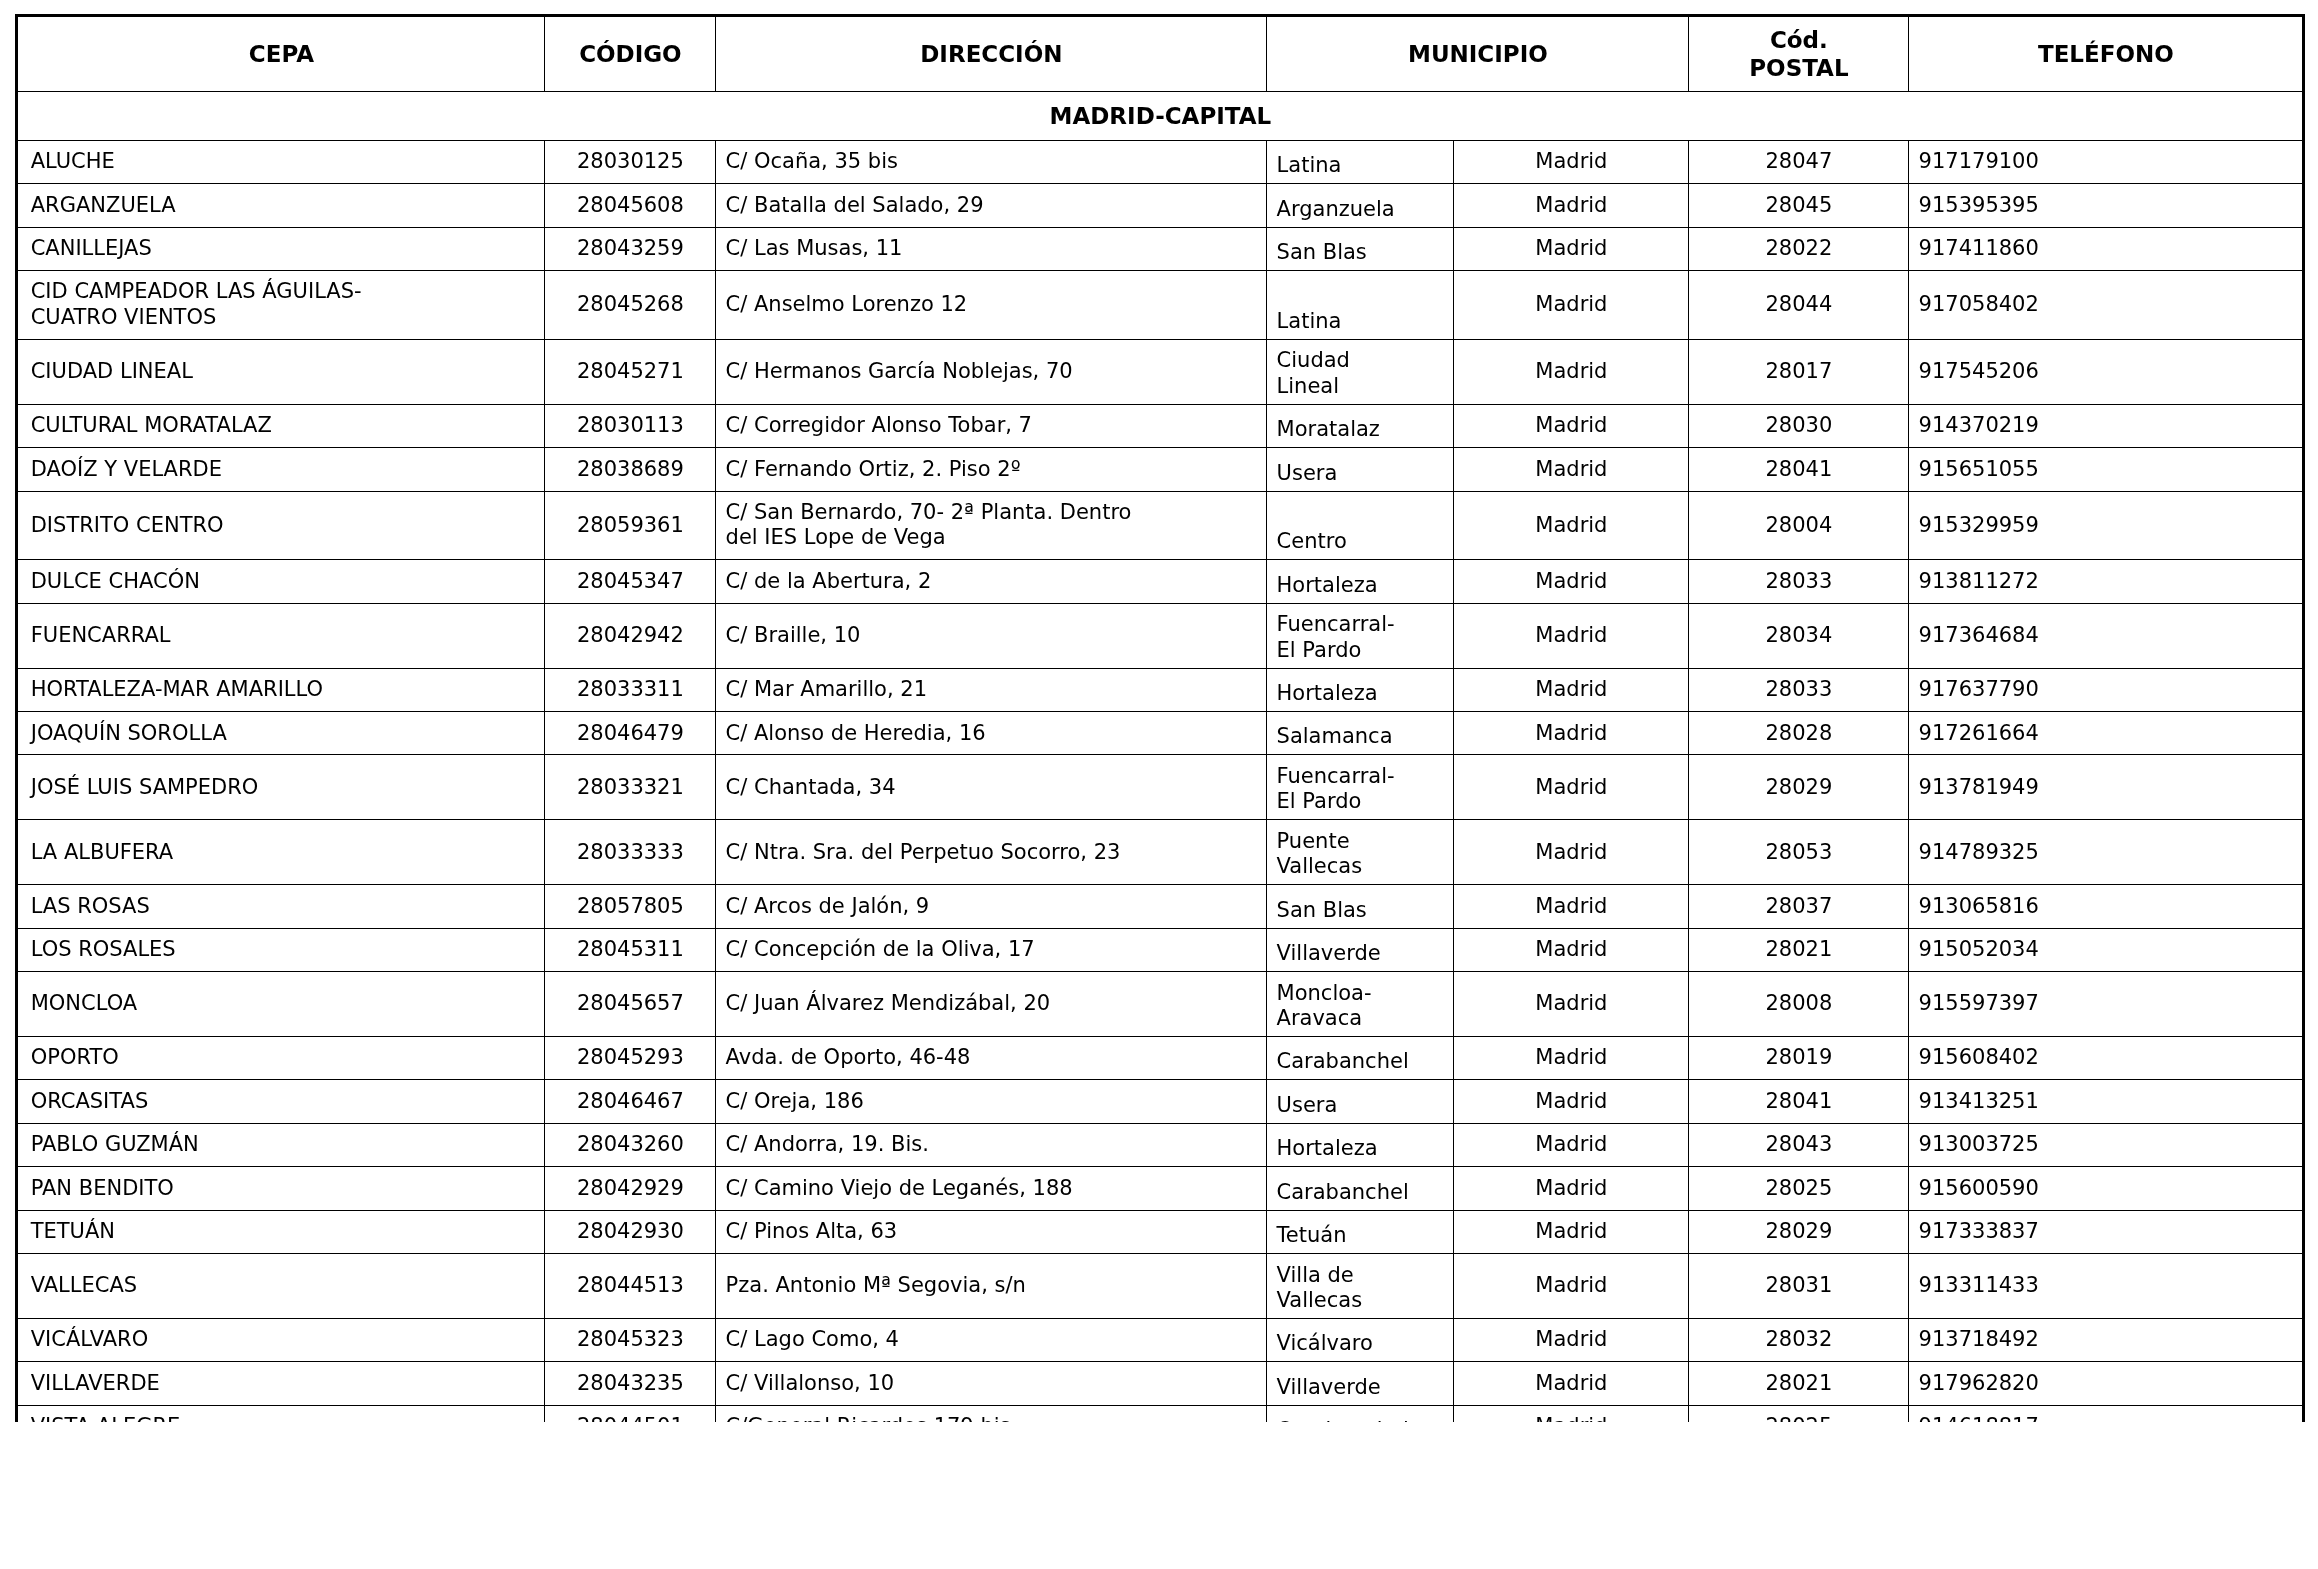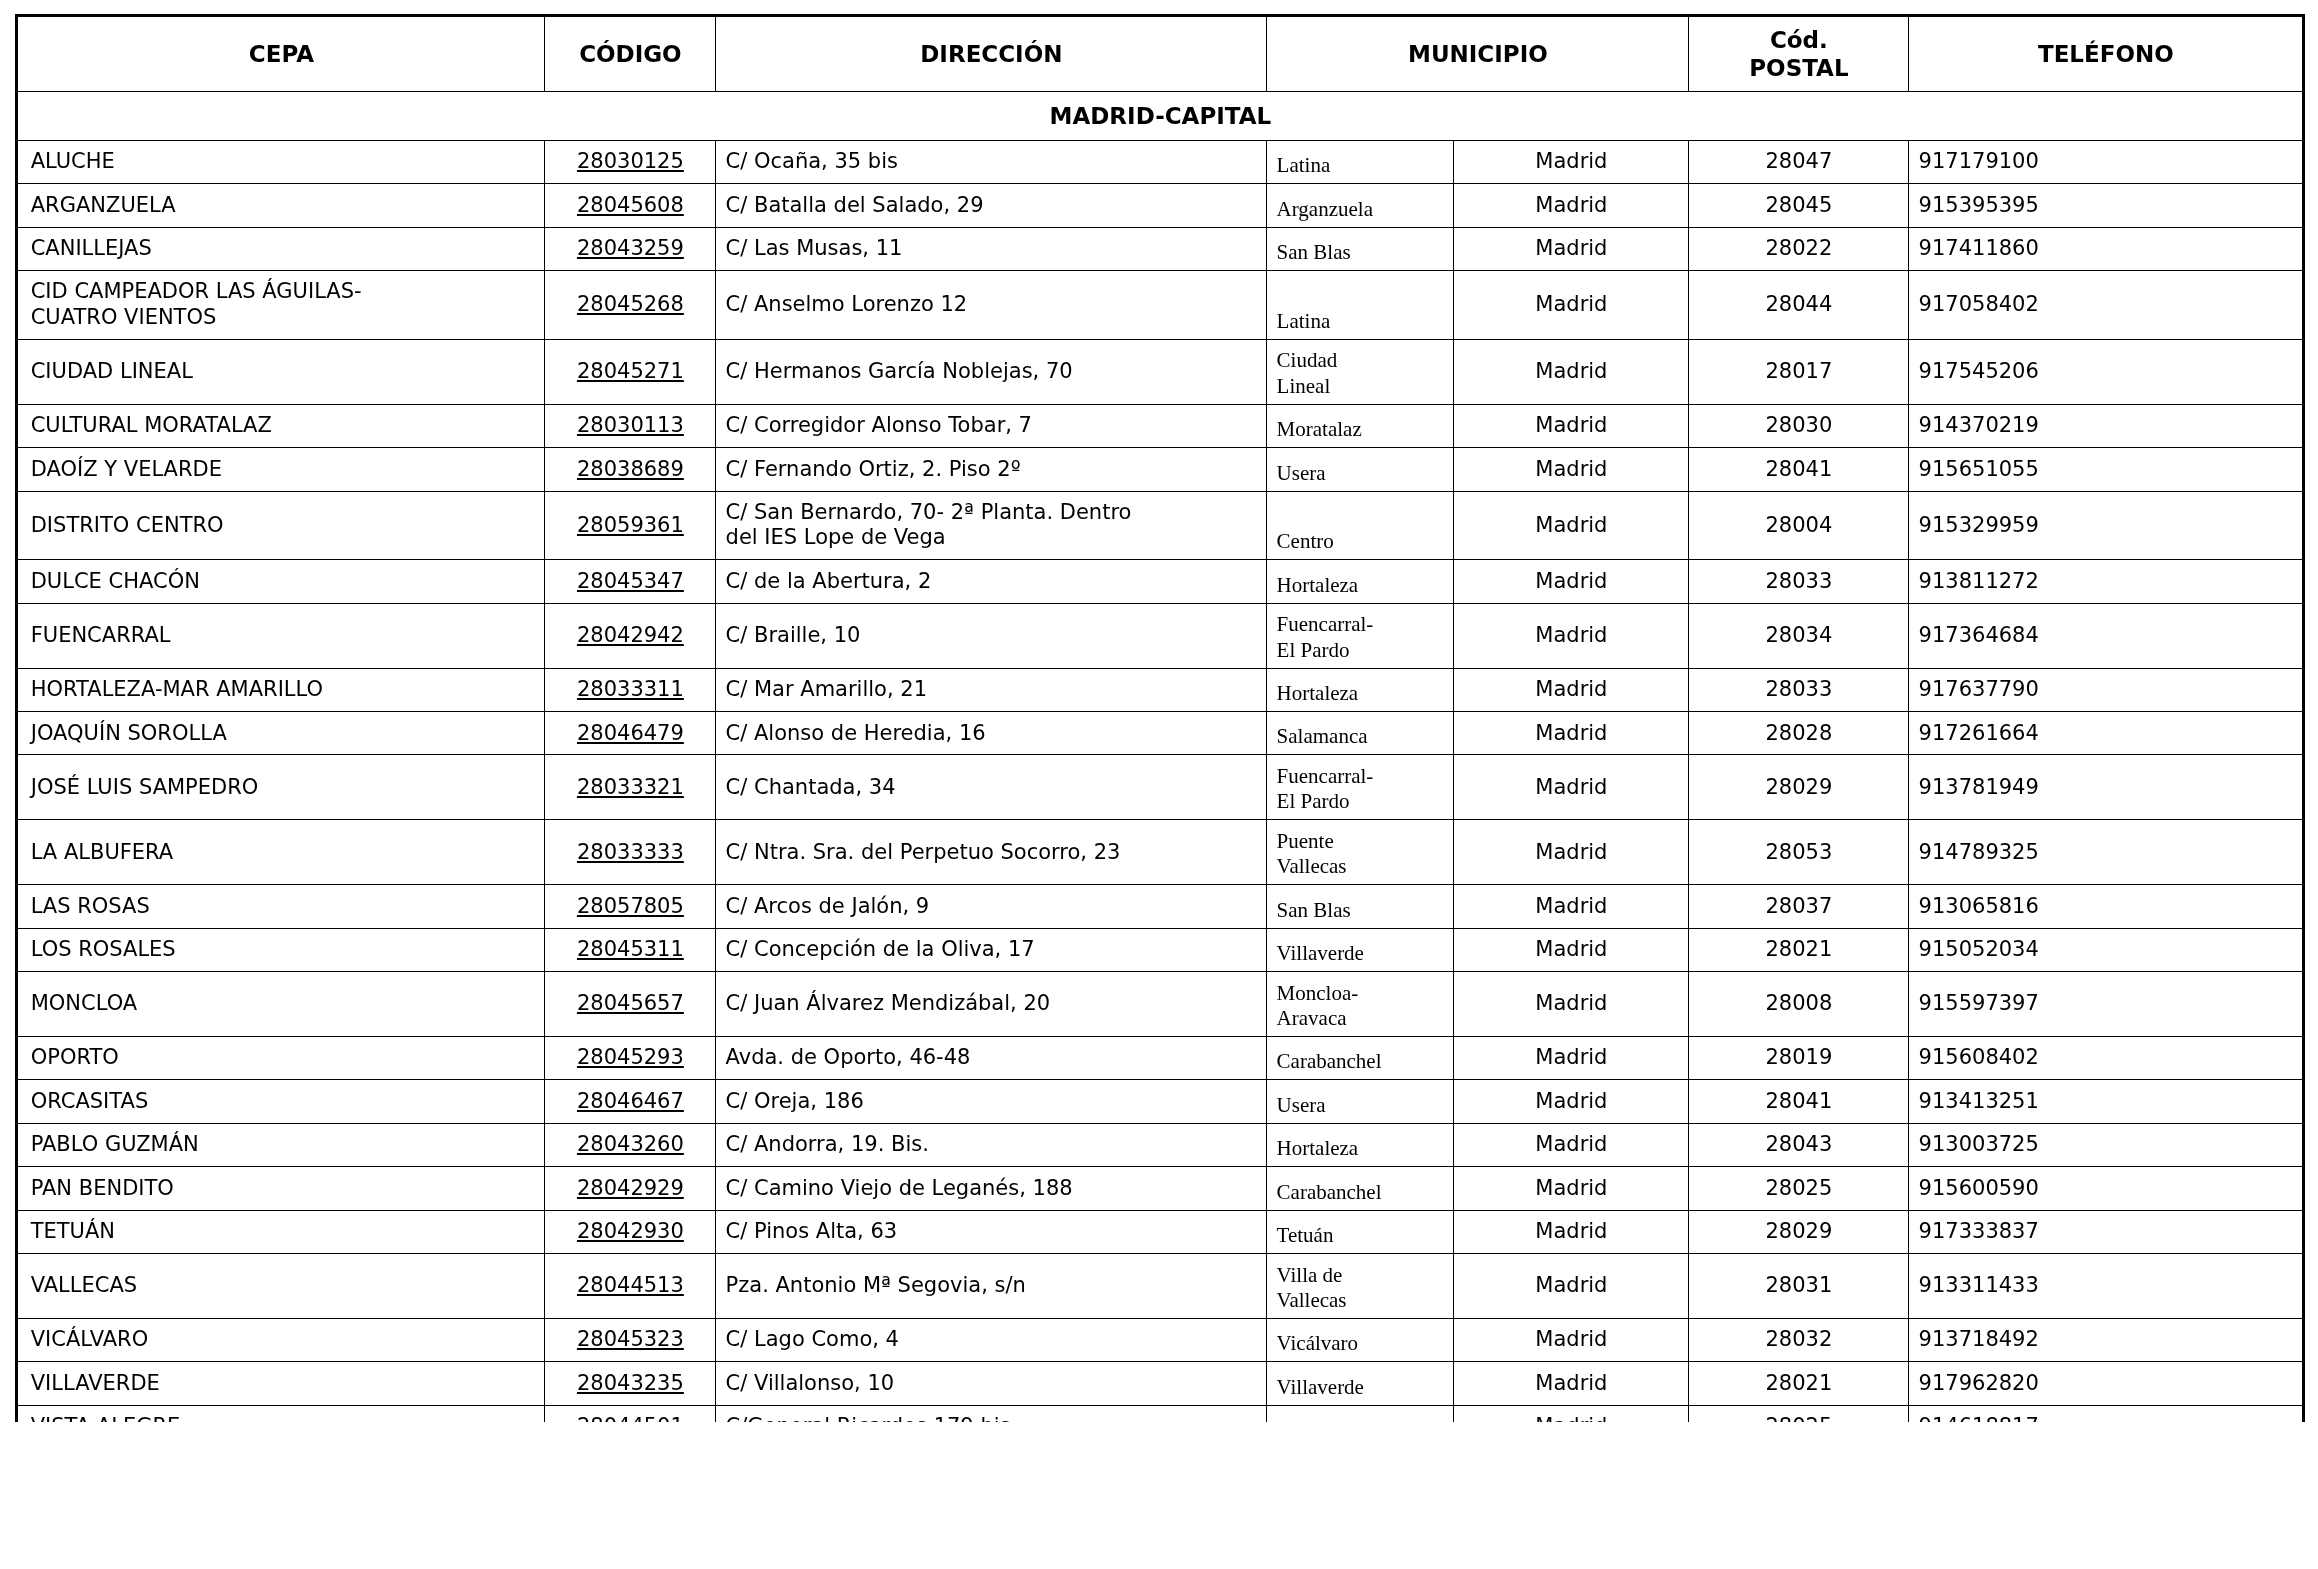--- a/index.html
+++ b/index.html
@@ -52,23 +52,23 @@
   }
   
   td.cell {
     font-size: 21px;
     line-height: 25.4px;
     padding: 8.5px 9.2px;
     vertical-align: middle;
     white-space: pre-line;
   }
   td.c-cepa   { text-align: left;  padding-left: 12.3px; }
-  td.c-codigo { text-align: center; text-decoration: underline; }
+  td.c-codigo { text-align: center; }
   td.c-dir    { text-align: left; }
-  td.c-dist   { text-align: left; vertical-align: bottom; padding-bottom: 4.6px; font-family: Liberation Serif, serif; }
+  td.c-dist   { text-align: left; vertical-align: bottom; padding-bottom: 4.6px; }
   td.c-mun    { text-align: center; vertical-align: middle; }
   td.c-cp     { text-align: center; }
   td.c-tel    { text-align: left; }
 </style>
 </head>
 <body>
 
 <div class="page">
   <table class="cepa-table">
     <colgroup>

